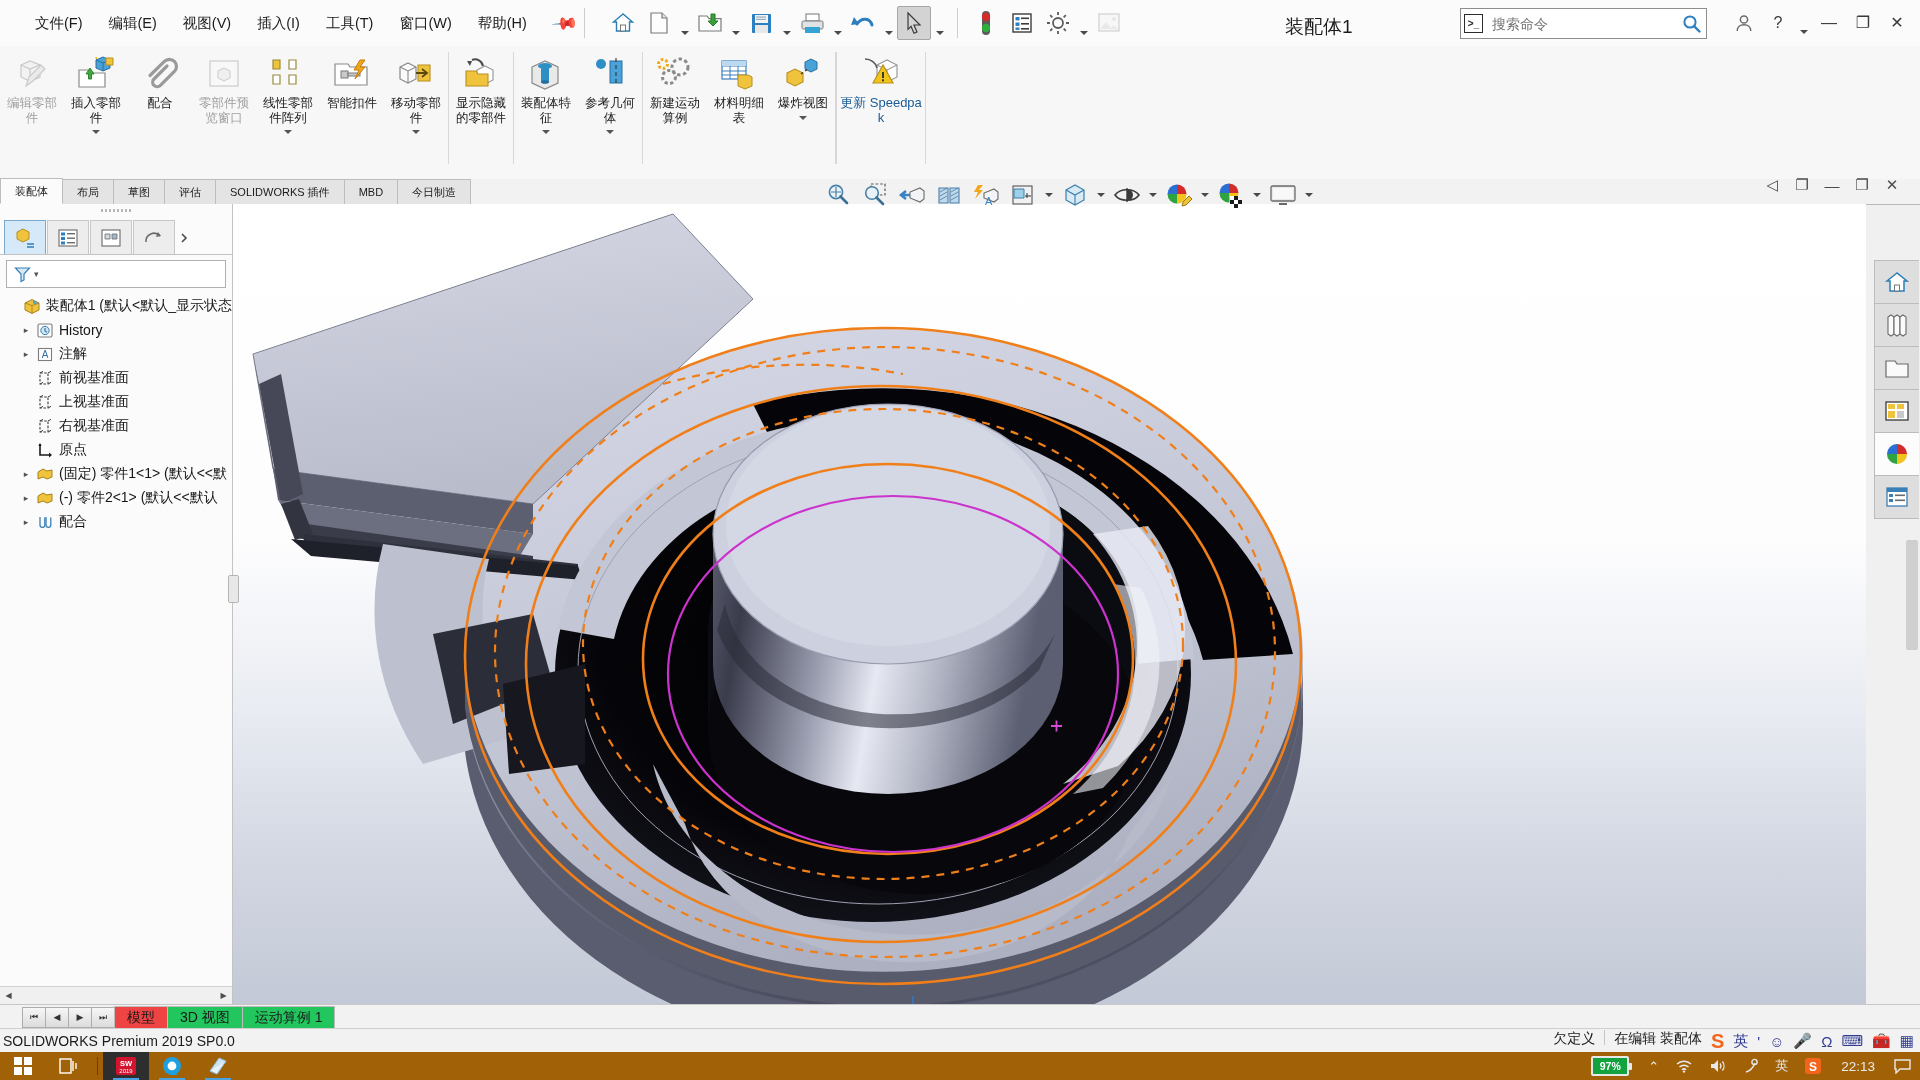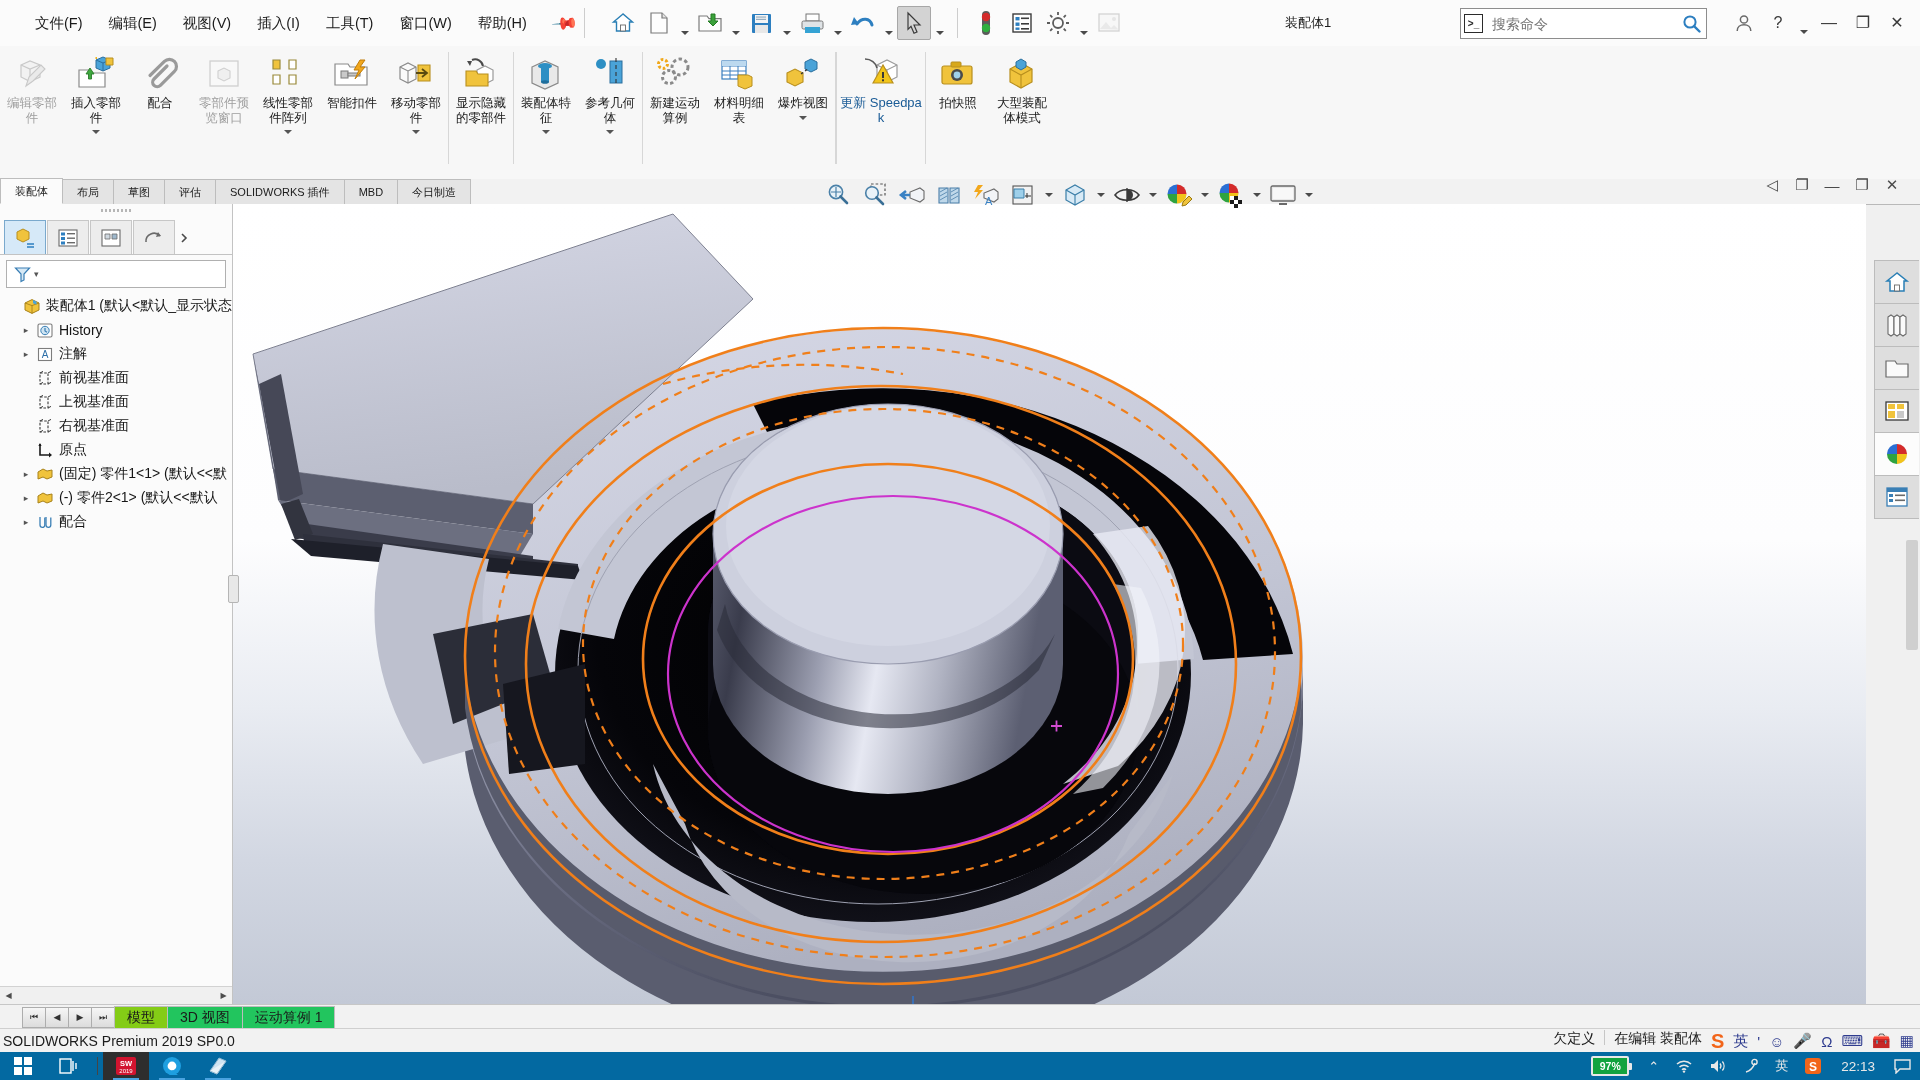--- a/index.html
+++ b/index.html
@@ -28,21 +28,21 @@
   .logo-works{color:#8f9296;font-weight:normal;}
   .menus{display:flex;align-items:center;padding-left:22px;gap:0px;justify-content:center;}
   .menu-item{padding:6px 13px;font-size:14.5px;color:#1b1b1b;cursor:default;white-space:nowrap;}
   .pin-icon{margin-left:14px;color:#2e7fb8;font-size:17px;transform:rotate(40deg);cursor:pointer;}
   .tb-sep{width:1px;height:30px;background:#cdcdcd;margin:0 9px;}
   .qat{display:flex;align-items:center;gap:2px;margin-left:12px;}
   .qbtn{width:32px;height:32px;display:flex;align-items:center;justify-content:center;cursor:pointer;border:1px solid transparent;border-radius:2px;}
   .qbtn.active{background:#d3d3d3;border:1px solid #a7a7a7;}
   .caret{width:13px;height:30px;display:flex;align-items:flex-end;justify-content:center;padding-bottom:7px;cursor:pointer;}
   .caret::after{content:"";border-left:4px solid transparent;border-right:4px solid transparent;border-top:4px solid #4a4a4a;}
-  .doc-title{position:absolute;left:1285px;top:14px;font-size:13px;color:#1b1b1b;}
+  .doc-title{position:absolute;left:1285px;top:14px;font-size:19px;color:#1b1b1b;}
   .searchbox{
     position:absolute;left:1460px;top:8px;width:245px;height:29px;
     border:1px solid #8d8d8d;background:#fff;display:flex;align-items:center;
   }
   .search-pre{width:25px;height:27px;display:flex;align-items:center;justify-content:center;}
   .search-pre .sq{width:17px;height:17px;border:1.6px solid #2b2b2b;display:flex;align-items:center;justify-content:center;font-size:10px;font-weight:bold;color:#2b2b2b;}
   .search-input{flex:1;border:none;outline:none;font-size:14px;color:#8a8a8a;padding-left:6px;background:transparent;font-family:inherit;}
   .search-go{width:30px;display:flex;align-items:center;justify-content:center;}
   .title-right{position:absolute;right:8px;top:4px;display:flex;align-items:center;gap:4px;}
   .tr-btn{width:30px;height:30px;display:flex;align-items:center;justify-content:center;cursor:pointer;color:#3a3a3a;font-size:16px;}
@@ -117,32 +117,32 @@
   .vscroll{position:absolute;right:2px;top:540px;width:12px;height:110px;background:#cfcfcf;border-radius:2px;z-index:33;}
 
   
   .triad{position:absolute;left:255px;top:795px;width:80px;height:85px;}
 
   
   .bottabs{position:absolute;left:0;top:1004px;width:1920px;height:24px;background:#f2f2f2;border-top:1px solid #c7c7c7;display:flex;align-items:center;}
   .navbtns{display:flex;margin-left:22px;}
   .navb{width:22px;height:19px;border:1px solid #adadad;background:linear-gradient(180deg,#f6f6f6,#dcdcdc);display:flex;align-items:center;justify-content:center;font-size:9px;color:#333;margin-right:-1px;cursor:pointer;}
   .btab{height:22px;padding:0 12px;display:flex;align-items:center;font-size:14px;border:1px solid #bdbdbd;border-bottom:none;background:#22c55e;margin-right:-1px;cursor:pointer;}
-  .btab.sel{background:#84cc16;font-weight:normal;}
+  .btab.sel{background:#ef4444;font-weight:normal;}
   .btab-fill{flex:1;border-bottom:1px solid #bdbdbd;height:22px;}
 
   
   .statusbar{position:absolute;left:0;top:1028px;width:1920px;height:24px;background:#f2f2f2;border-top:1px solid #cfcfcf;display:flex;align-items:center;font-size:14px;color:#1b1b1b;}
   .sb-left{margin-left:3px;}
   .sb-right{position:absolute;right:6px;display:flex;align-items:flex-start;gap:9px;}
   .sb-sep{width:1px;height:15px;background:#c6c6c6;}
   .ime{display:flex;align-items:center;gap:9px;color:#2f3c8f;font-size:15px;}
 
   
-  .taskbar{position:absolute;left:0;top:1052px;width:1920px;height:28px;background:#0369a1;display:flex;align-items:center;}
+  .taskbar{position:absolute;left:0;top:1052px;width:1920px;height:28px;background:#a16207;display:flex;align-items:center;}
   .tb-item{width:46px;height:28px;display:flex;align-items:center;justify-content:center;cursor:pointer;position:relative;}
   .tb-item.run::after{content:"";position:absolute;bottom:0;left:10px;width:26px;height:2px;background:#4aa3e0;}
   .tb-item.act{background:#2e2e2e;}
   .tb-vsep{width:1px;height:18px;background:#454545;margin:0 5px;}
   .tray{position:absolute;right:0;display:flex;align-items:center;height:28px;color:#e8e8e8;font-size:13px;gap:2px;padding-right:2px;}
   .tray-i{height:28px;display:flex;align-items:center;justify-content:center;padding:0 7px;cursor:pointer;}
   .batt{display:flex;align-items:center;}
   .battbox{width:34px;height:16px;border:2px solid #e8e8e8;border-radius:2px;background:#12a33f;display:flex;align-items:center;justify-content:center;font-size:10.5px;color:#fff;font-weight:bold;}
   .battnub{width:3px;height:7px;background:#e8e8e8;border-radius:0 1px 1px 0;}
   .clock{padding:0 10px;font-size:13.5px;}
@@ -477,44 +477,20 @@
               <rect x="23" y="15" width="2" height="6" fill="#3a3a3a"></rect>
               <rect x="23" y="22.3" width="2" height="2" fill="#3a3a3a"></rect>
             </svg>
         </div>
         <div class="rlabel blue">更新 Speedpak</div>
       </div>
     </div>
 
     <div class="rsep"></div>
 
-    <div class="rgroup">
-      <div class="ritem">
-        <div class="ricon">
-          <svg width="40" height="32" viewBox="0 0 40 32">
-              <rect x="4" y="8" width="30" height="18" rx="2" fill="#f0c33c" stroke="#b88f1e" stroke-width="1.2"></rect>
-              <rect x="13" y="4" width="10" height="5" rx="1" fill="#d8a81a" stroke="#b88f1e" stroke-width="1"></rect>
-              <circle cx="19" cy="17" r="6" fill="#4a4a4a"></circle>
-              <circle cx="19" cy="17" r="3.4" fill="#9fd0ea"></circle>
-            </svg>
-        </div>
-        <div class="rlabel">拍快照</div>
-      </div>
-
-      <div class="ritem">
-        <div class="ricon">
-          <svg width="40" height="34" viewBox="0 0 40 34">
-              <path d="M8 12l11-6 11 6v13l-11 6-11-6z" fill="#f0c33c" stroke="#b88f1e" stroke-width="1.2"></path>
-              <path d="M8 12l11 6 11-6M19 18v13" stroke="#b88f1e" stroke-width="1.1" fill="none"></path>
-              <path d="M14 5l5-3 5 3v5l-5 3-5-3z" fill="#4aa3d8" stroke="#2a6f9e" stroke-width="1"></path>
-            </svg>
-        </div>
-        <div class="rlabel">大型装配体模式</div>
-      </div>
-    </div>
   </div>
 
   <div class="cmdtabs">
     <div class="ctab sel">装配体</div>
     <div class="ctab">布局</div>
     <div class="ctab">草图</div>
     <div class="ctab">评估</div>
     <div class="ctab">SOLIDWORKS 插件</div>
     <div class="ctab">MBD</div>
     <div class="ctab">今日制造</div>

